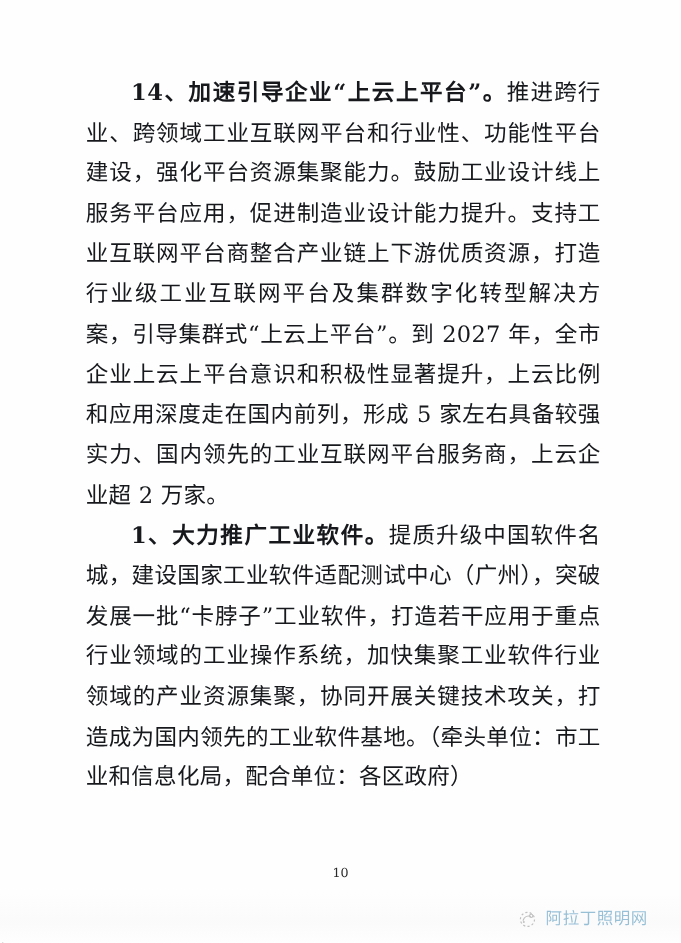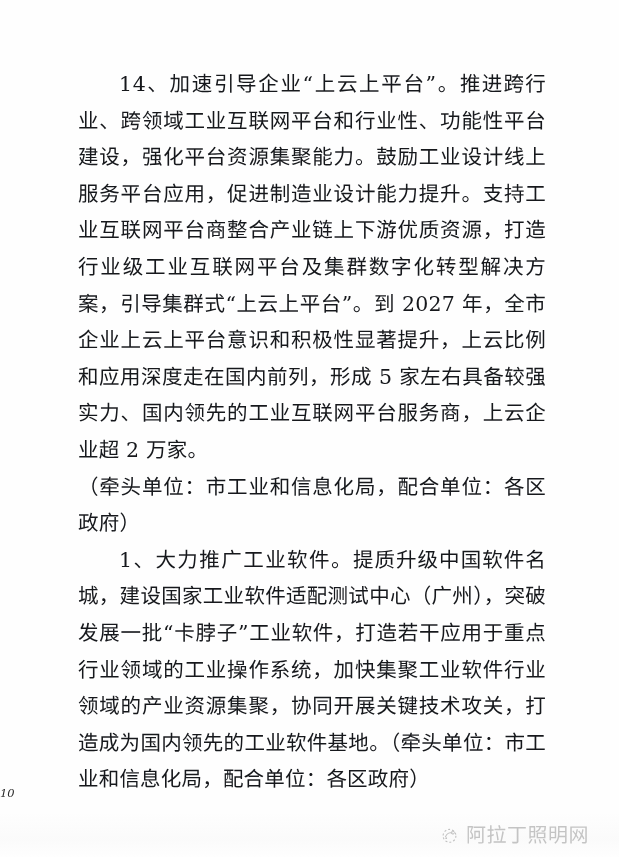--- a/index.html
+++ b/index.html
@@ -54,36 +54,35 @@
     color: #16181c;
     -webkit-font-smoothing: antialiased;
   }
   .para:last-child { margin-bottom: 0; }
 
   .para.indent {
     text-indent: 41px;
   }
 
   .heading-run {
-    font-weight: normal;
+    font-weight: bold;
     letter-spacing: 0.6px;
   }
 
   
   .folio {
     position: absolute;
     left: 0;
     top: 786px;
     width: 619px;
-    text-align: left;
+    text-align: center;
     font-size: 11.5px;
     line-height: 14px;
     color: #2a2a2a;
     font-family: "DejaVu Serif", "Liberation Serif", serif;
-    font-style: italic;
   }
 
   
   .watermark {
     position: absolute;
     right: 30px;
     top: 826px;
     display: flex;
     align-items: center;
     gap: 7px;
@@ -91,23 +90,23 @@
   }
   .watermark-icon {
     width: 19px;
     height: 19px;
     position: relative;
     flex: 0 0 auto;
   }
   .watermark-icon svg { display: block; }
   .watermark-label {
     font-family: "DejaVu Sans", "Liberation Sans", sans-serif;
-    font-size: 20px;
+    font-size: 15px;
     line-height: 19px;
-    color: #737373;
+    color: #0369a1;
     letter-spacing: 0.5px;
     white-space: nowrap;
   }
 
   
   .paper-grain {
     position: absolute;
     left: 0;
     top: 812px;
     width: 619px;
@@ -121,21 +120,20 @@
 
 <div class="scan-edge-left"></div>
 
 <div class="page">
 
   <div class="text-body">
 
 
     <p class="para indent"><span class="heading-run">14、加速引导企业“上云上平台”。</span><span>推进跨行业、跨领域工业互联网平台和行业性、功能性平台建设，强化平台资源集聚能力。鼓励工业设计线上服务平台应用，促进制造业设计能力提升。支持工业互联网平台商整合产业链上下游优质资源，打造行业级工业互联网平台及集群数字化转型解决方案，引导集群式“上云上平台”。到 2027 年，全市企业上云上平台意识和积极性显著提升，上云比例和应用深度走在国内前列，形成 5 家左右具备较强实力、国内领先的工业互联网平台服务商，上云企业超 2 万家。</span></p>
 
-    <p class="para"><span>（牵头单位：市工业和信息化局，配合单位：各区政府）</span></p>
 
     <p class="para indent"><span class="heading-run">1、大力推广工业软件。</span><span>提质升级中国软件名城，建设国家工业软件适配测试中心（广州），突破发展一批“卡脖子”工业软件，打造若干应用于重点行业领域的工业操作系统，加快集聚工业软件行业领域的产业资源集聚，协同开展关键技术攻关，打造成为国内领先的工业软件基地。（牵头单位：市工业和信息化局，配合单位：各区政府）</span></p>
 
   </div>
 
   <div class="folio">10</div>
 
   <div class="paper-grain"></div>
 
   <div class="watermark">

